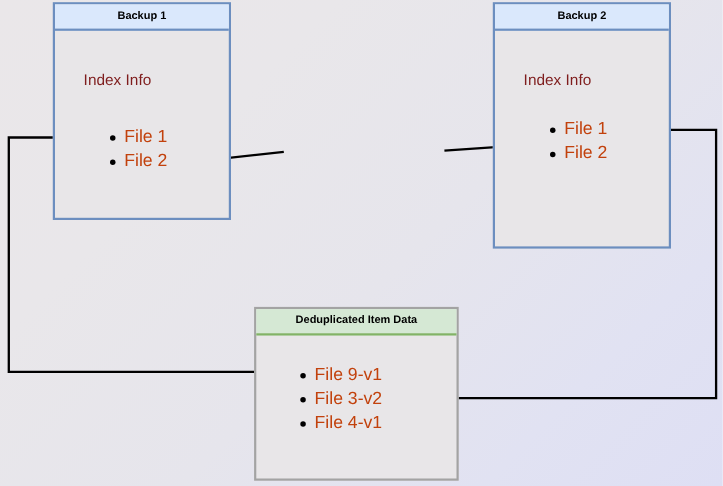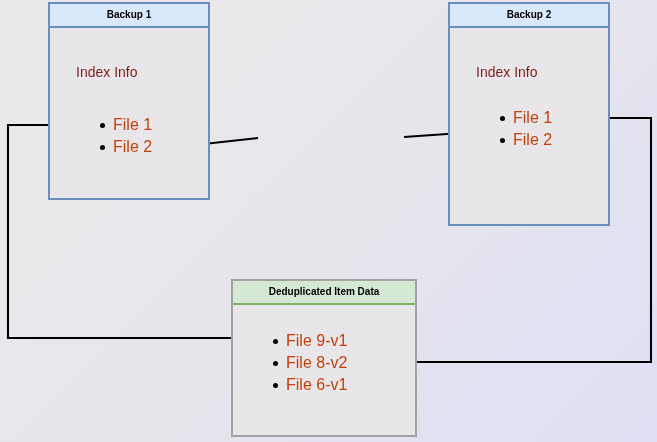--- a/index.html
+++ b/index.html
@@ -150,20 +150,20 @@
         <li>File 2</li>
       </ul>
     </div>
   </div>
 
   <div class="node green" style="left:231px; top:279px; width:186px; height:158px;">
     <div class="node-header">Deduplicated Item Data</div>
     <div class="node-body" style="height:130px;">
       <ul class="item-list" style="left:39px; top:25px;">
         <li>File 9-v1</li>
-        <li>File 8-v2</li>
-        <li>File 6-v1</li>
+        <li>File 3-v2</li>
+        <li>File 4-v1</li>
       </ul>
     </div>
   </div>
 
 
 </div>
 
 </body></html>

